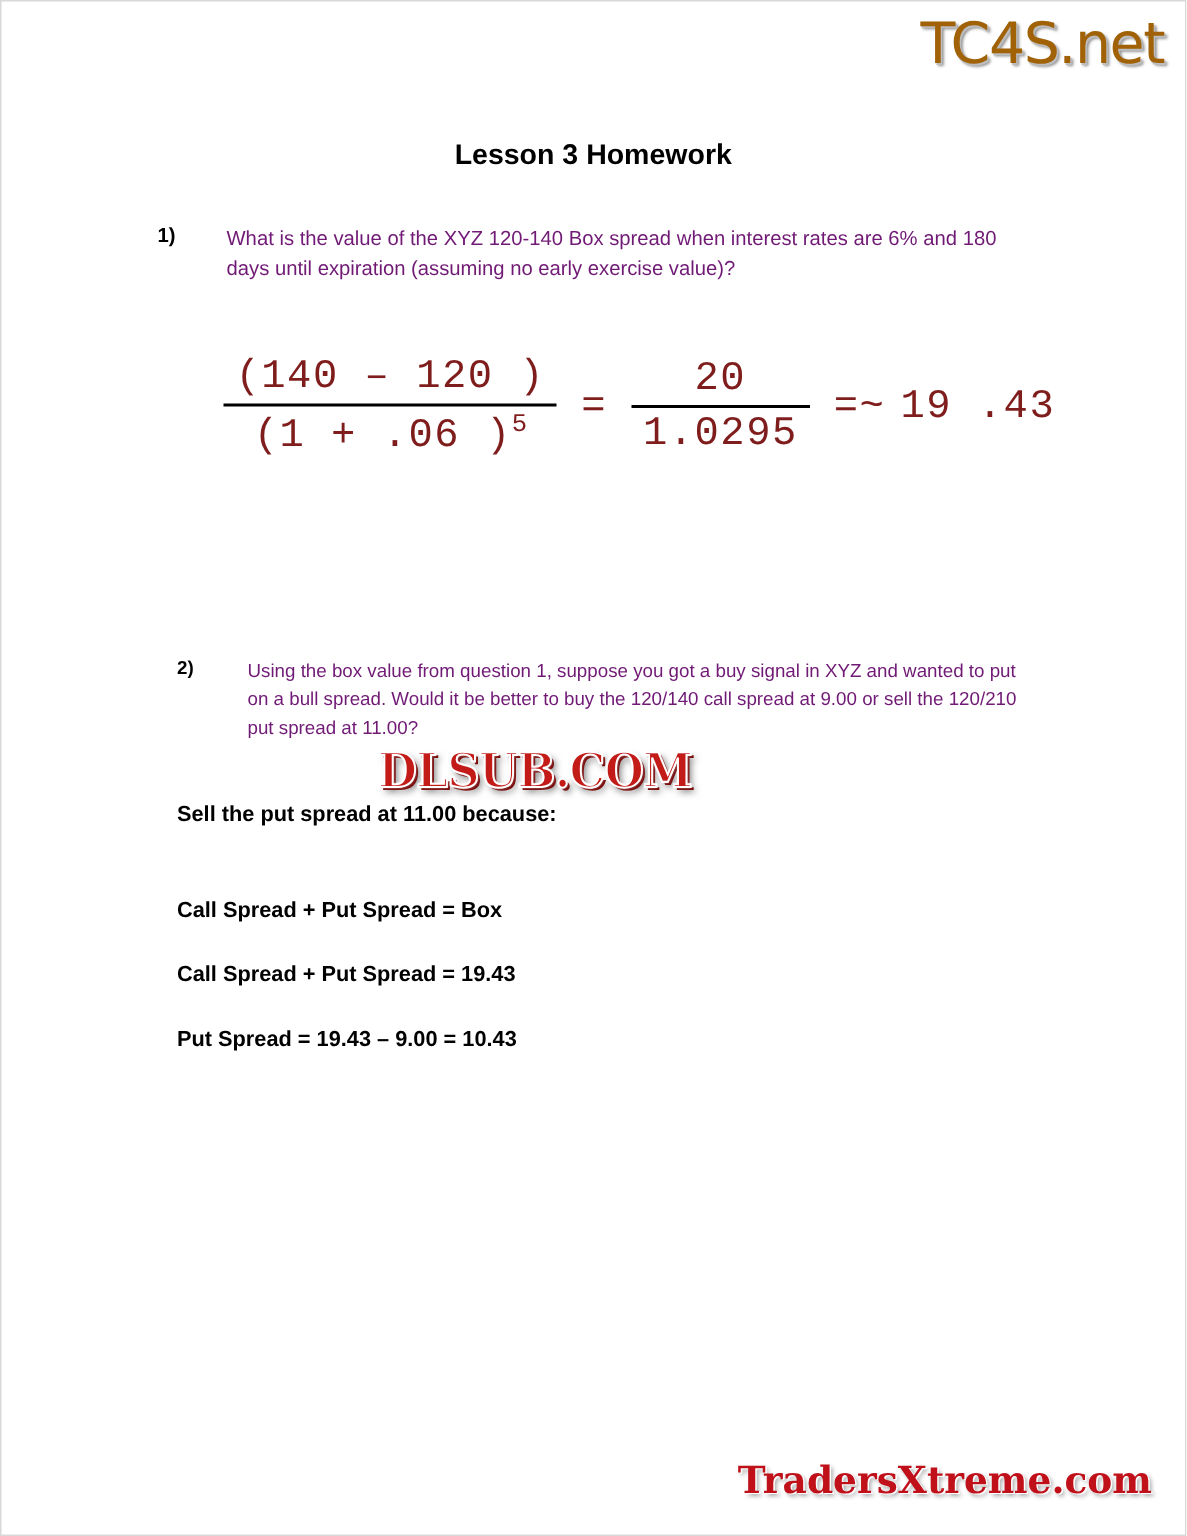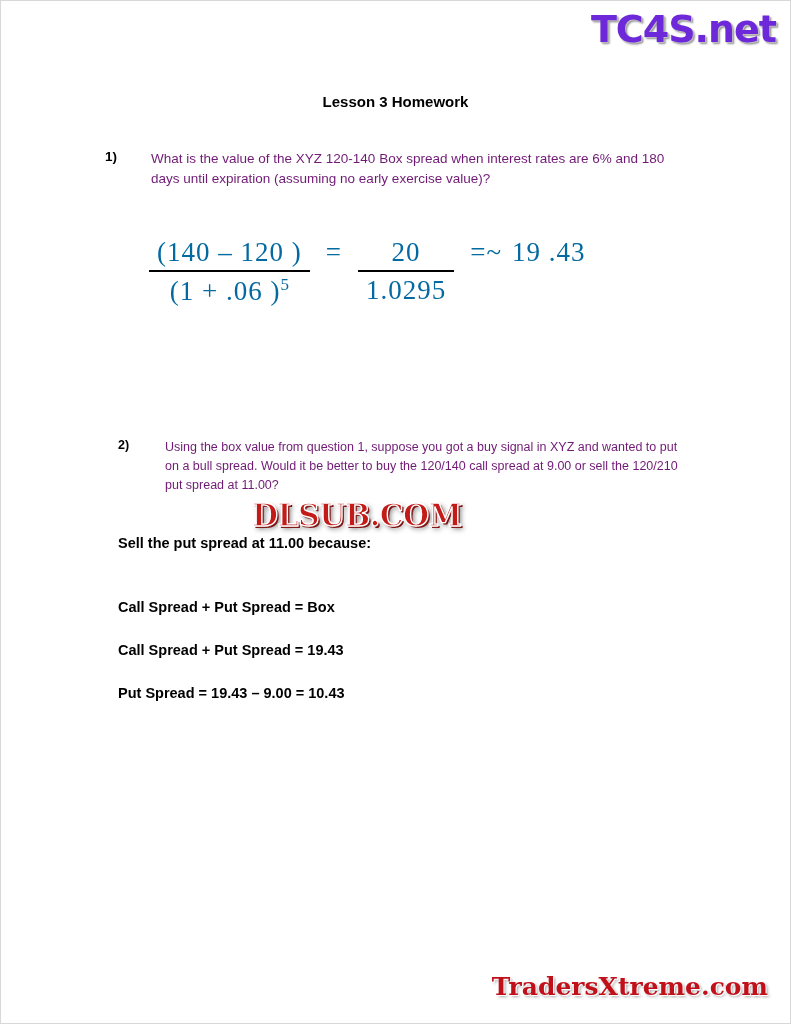--- a/index.html
+++ b/index.html
@@ -19,23 +19,23 @@
     box-sizing: border-box;
     border: 1px solid #d8d8d8;
   }
 
   
   .wm-tc4s {
     position: absolute;
     top: 6px;
     right: 14px;
     font-family: "DejaVu Sans", sans-serif;
-    font-weight: bold;
+    font-weight: normal;
     font-size: 38px;
-    color: #6d28d9;
+    color: #a16207;
     letter-spacing: -1px;
     text-shadow:
        1px 1px 0 #bdbdbd,
        2px 2px 2px rgba(0,0,0,0.45);
   }
   .wm-tx {
     position: absolute;
     bottom: 22px;
     right: 22px;
     font-family: "DejaVu Serif", serif;
@@ -65,21 +65,21 @@
     transform: scaleY(1.06);
   }
 
   
   .doc-title {
     position: absolute;
     top: 92px;
     left: 0;
     width: 100%;
     text-align: center;
-    font-size: 15px;
+    font-size: 19px;
     font-weight: bold;
     color: #000;
   }
 
   .q-block {
     position: absolute;
     display: flex;
     align-items: flex-start;
   }
   .q-num {
@@ -100,23 +100,24 @@
 
   #q2 { top: 437px; left: 117px; width: 600px; }
   #q2 .q-num { width: 47px; font-size: 12.5px; }
   #q2 .q-text { width: 520px; font-size: 12.5px; line-height: 1.5; }
 
   
   .formula {
     position: absolute;
     top: 236px;
     left: 142px;
-    font-family: Liberation Serif, serif;
-    color: #0369a1;
+    font-family: Liberation Mono, monospace;
+    color: #7f1d1d;
     display: flex;
+    align-items: center;
     font-size: 27px;
     letter-spacing: 1px;
   }
   .frac {
     display: inline-flex;
     flex-direction: column;
     align-items: center;
     margin: 0 6px;
   }
   .frac .num {

